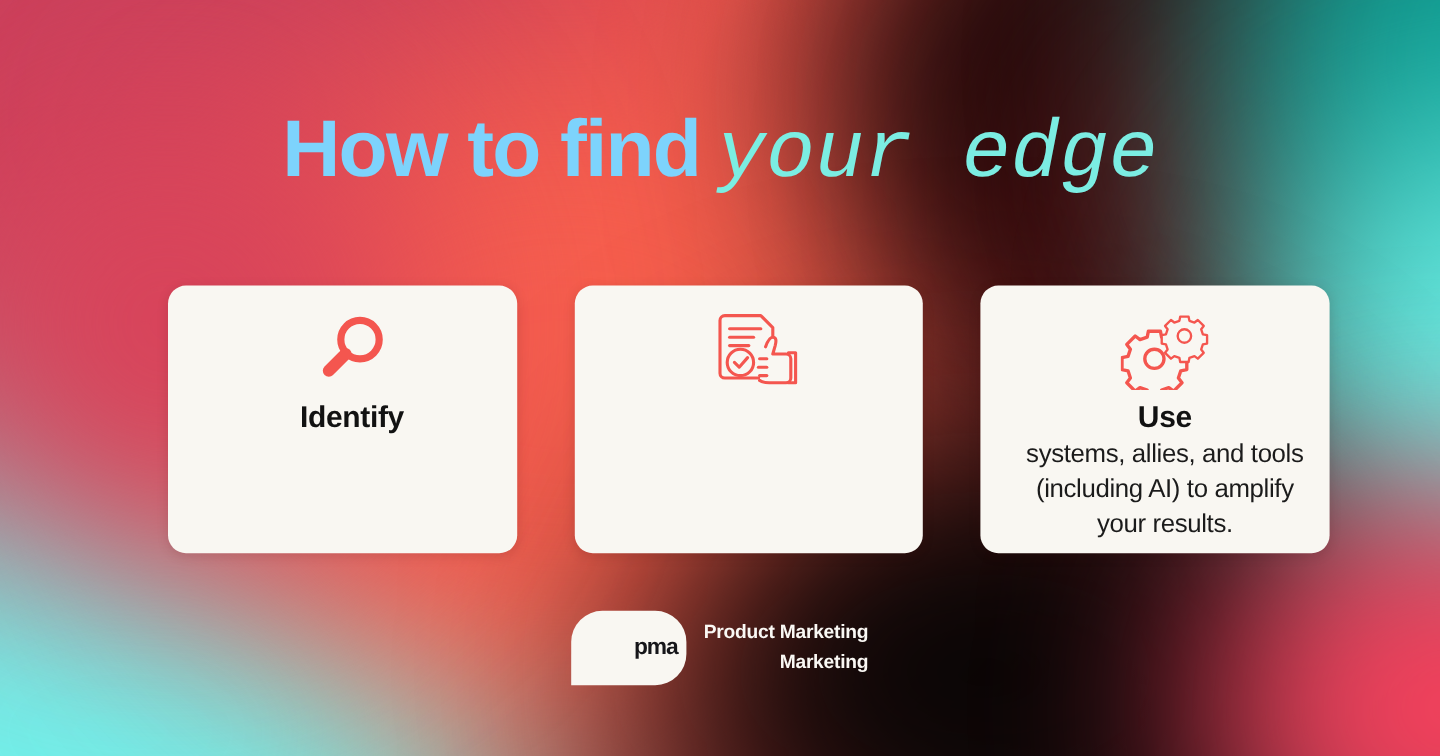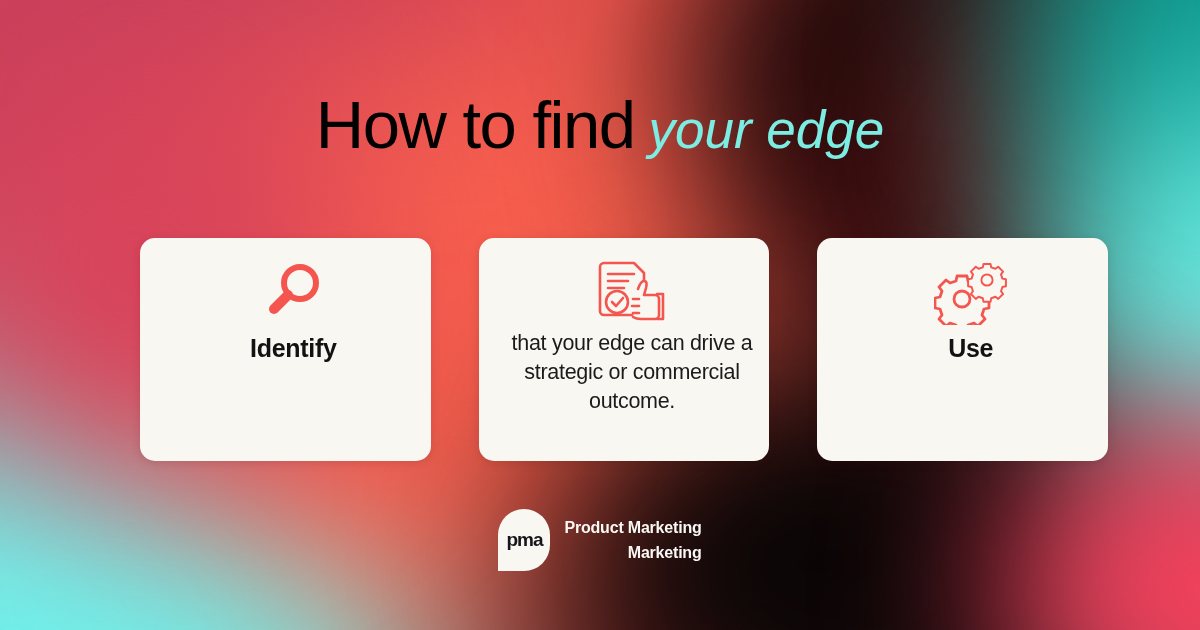--- a/index.html
+++ b/index.html
@@ -42,31 +42,31 @@
   .title-wrap {
     position: absolute;
     left: 0;
     top: 86px;
     width: 1200px;
     text-align: center;
     white-space: nowrap;
   }
   .title-main {
     font-family: "Liberation Sans", sans-serif;
-    font-weight: normal;
+    font-weight: bold;
     font-size: 67px;
     letter-spacing: -1.5px;
-    color: #000000;
+    color: #7dd3fc;
     vertical-align: baseline;
   }
   .title-accent {
-    font-family: Liberation Sans, sans-serif;
+    font-family: Liberation Mono, monospace;
     font-style: italic;
     font-weight: normal;
-    font-size: 53px;
+    font-size: 68px;
     color: #7BEDE2;
     letter-spacing: 0px;
     margin-left: 14px;
     vertical-align: baseline;
   }
 
   
   .cards {
     position: absolute;
     left: 92px;
@@ -131,20 +131,21 @@
   }
   .logo-mark {
     position: relative;
     width: 52px;
     height: 62px;
     background: #F9F7F2;
     border-radius: 26px 26px 26px 0;
     display: flex;
     align-items: center;
     justify-content: center;
+    padding-left: 44px;
   }
   .logo-mark-text {
     font-family: "Liberation Sans", sans-serif;
     font-weight: bold;
     font-size: 19px;
     letter-spacing: -1px;
     color: #16161A;
   }
   .logo-text {
     font-family: "Liberation Sans", sans-serif;
@@ -210,37 +211,37 @@
           <line x1="14" y1="29" x2="30" y2="29"></line>
           <circle cx="23" cy="43" r="11"></circle>
           <path d="M18 43 l4 4 l7 -8"></path>
           <path d="M44 30 c2 -6 4 -8 6 -8 c3 0 3 3 2 7 l-2 7 h11 a4 4 0 0 1 4 4 v16 a4 4 0 0 1 -4 4 h-14 c-5 0 -8 -2 -8 -2" fill="#F9F7F2"></path>
           <path d="M39 40 h6"></path>
             <path d="M38 47 h7"></path>
             <path d="M39 54 h6"></path>
           <path d="M63 35 h6 v25 h-6"></path>
         </svg>
       </div>
-      <div class="card-body">that your edge can drive a strategic or commercial outcome.</div>
     </div>
 
     <div class="card">
       <div class="card-icon">
         <svg width="74" height="66" viewBox="0 0 74 66" fill="none" stroke="#F4564F" stroke-width="2.8" stroke-linejoin="round" stroke-linecap="round">
           <g transform="translate(28,40)">
             <path d="M-5 -23 h10 l1 5 l6 2 l4 -3 l7 7 l-3 4 l2 6 l5 1 v10 l-5 1 l-2 6 l3 4 l-7 7 l-4 -3 l-6 2 l-1 5 h-10 l-1 -5 l-6 -2 l-4 3 l-7 -7 l3 -4 l-2 -6 l-5 -1 v-10 l5 -1 l2 -6 l-3 -4 l7 -7 l4 3 l6 -2 z"></path>
             <circle cx="0" cy="0" r="8"></circle>
           </g>
           <g transform="translate(53,21) scale(0.7)">
             <path d="M-5 -23 h10 l1 5 l6 2 l4 -3 l7 7 l-3 4 l2 6 l5 1 v10 l-5 1 l-2 6 l3 4 l-7 7 l-4 -3 l-6 2 l-1 5 h-10 l-1 -5 l-6 -2 l-4 3 l-7 -7 l3 -4 l-2 -6 l-5 -1 v-10 l5 -1 l2 -6 l-3 -4 l7 -7 l4 3 l6 -2 z" fill="#F9F7F2"></path>
             <circle cx="0" cy="0" r="8"></circle>
           </g>
         </svg>
       </div>
       <div class="card-heading">Use</div>
+      <div class="card-body">systems, allies, and tools (including AI) to amplify your results.</div>
     </div>
 
   </div>
 
   <div class="logo-wrap">
     <div class="logo-row">
       <div class="logo-mark">
         <span class="logo-mark-text">pma</span>
       </div>
       <div class="logo-text">

